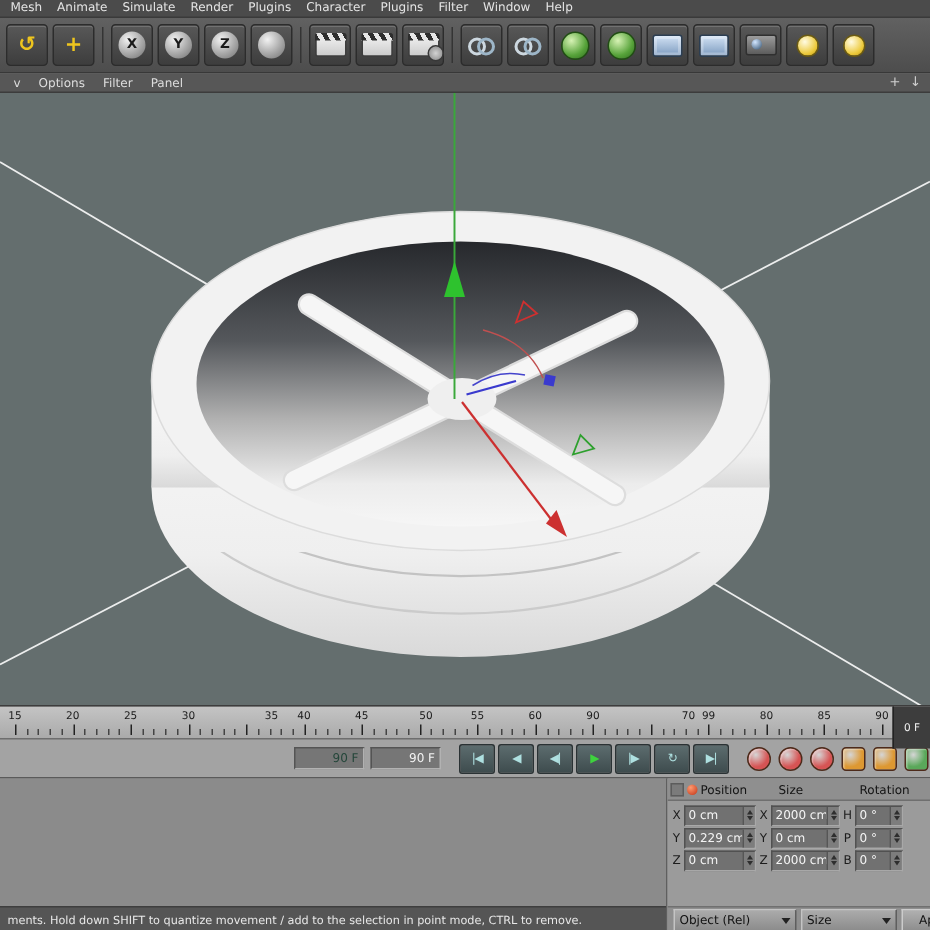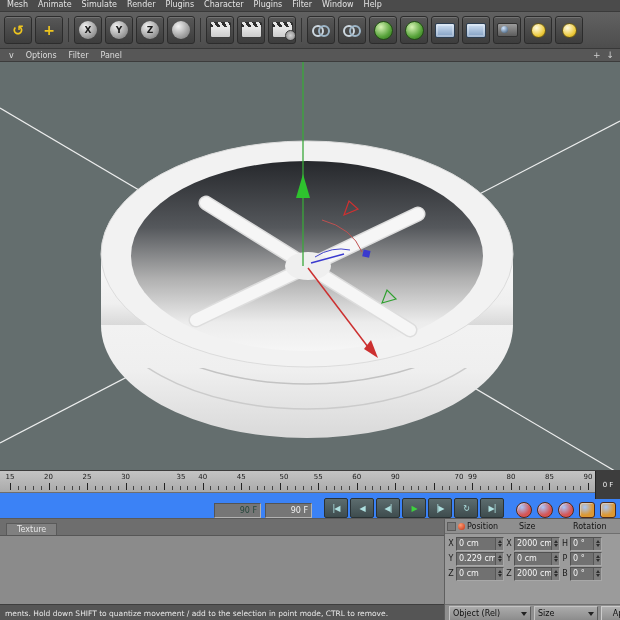--- a/index.html
+++ b/index.html
@@ -33,21 +33,21 @@
   
   .viewport{height:408px;position:relative;background:#646e6e}
   .viewport svg{display:block}
   
   .ruler{height:21px;background:linear-gradient(#c4c4c4,#aaaaaa);border-top:1px solid #3d3d3d;position:relative;font-size:7px;color:#1a1a1a}
   .rlabel{position:absolute;top:2px;transform:translateX(-50%)}
   .tick{position:absolute;bottom:2px;width:1px;height:4px;background:#444}
   .tick.major{height:7px;background:#222}
   .framebox{position:absolute;right:0;top:0;width:24px;height:28px;background:#3d3d3d;color:#f0f0f0;font-size:7px;display:flex;align-items:center;justify-content:center;border-left:1px solid #222}
   
-  .transport{height:25px;background:#3b82f6;border-top:1px solid #6e6e6e;border-bottom:1px solid #5a5a5a;display:flex;align-items:flex-end;padding:0 18px}
+  .transport{height:25px;background:#a3a3a3;border-top:1px solid #6e6e6e;border-bottom:1px solid #5a5a5a;display:flex;align-items:center;padding:0 0}
   .tspacer{width:196px;flex:none}
   .ffield{width:42px;height:13px;flex:none;background:#767676;border:1px solid;border-color:#545454 #b2b2b2 #b2b2b2 #545454;font-size:8px;display:flex;align-items:center;justify-content:flex-end;padding-right:3px;margin-right:4px}
   .ffield.first span{color:#24463a}.ffield.second span{color:#f2f2f2}
   .tbtns{display:flex;gap:2px;margin-left:8px}
   .tbtn{width:22px;height:18px;background:linear-gradient(#5c6c6e,#3e4c4e);border:1px solid #2a3234;border-radius:2px;color:#aee0e0;font-size:8px;display:flex;align-items:center;justify-content:center;letter-spacing:-1px}
   .ricons{display:flex;gap:5px;margin-left:12px;align-items:center}
   .ricon{width:14px;height:14px;border:1px solid #4d2a1a;box-shadow:inset 1px 1px 1px rgba(255,255,255,.4);color:#fff;font-size:8px;font-weight:bold;display:flex;align-items:center;justify-content:center}
   .ricon.circle{border-radius:50%}
   .ricon.square{border-radius:3px}
   
@@ -345,23 +345,20 @@
       <div class="ricon circle" style="background: radial-gradient(circle at 35% 30%, rgba(255, 255, 255, 0.55), rgb(214, 84, 84) 60%);"></div>
       <div class="ricon circle" style="background: radial-gradient(circle at 35% 30%, rgba(255, 255, 255, 0.55), rgb(214, 84, 84) 60%);"></div>
       <div class="ricon square" style="background: radial-gradient(circle at 35% 30%, rgba(255, 255, 255, 0.55), rgb(221, 152, 50) 60%);"></div>
       <div class="ricon square" style="background: radial-gradient(circle at 35% 30%, rgba(255, 255, 255, 0.55), rgb(221, 152, 50) 60%);"></div>
       <div class="ricon square" style="background: radial-gradient(circle at 35% 30%, rgba(255, 255, 255, 0.55), rgb(90, 168, 90) 60%);"></div>
     </div>
 </div>
 
 <div class="bottom">
   <div class="bleft">
-    <div class="texhead">
-      <span class="textab">Texture</span>
-    </div>
     <div class="texbody"></div>
     <div class="statusbar">
       <span>ments. Hold down SHIFT to quantize movement / add to the selection in point mode, CTRL to remove.</span>
     </div>
   </div>
 
   <div class="coordpanel">
     <div class="chead">
       <span class="lockbox"></span>
       <span class="reddot"></span>

